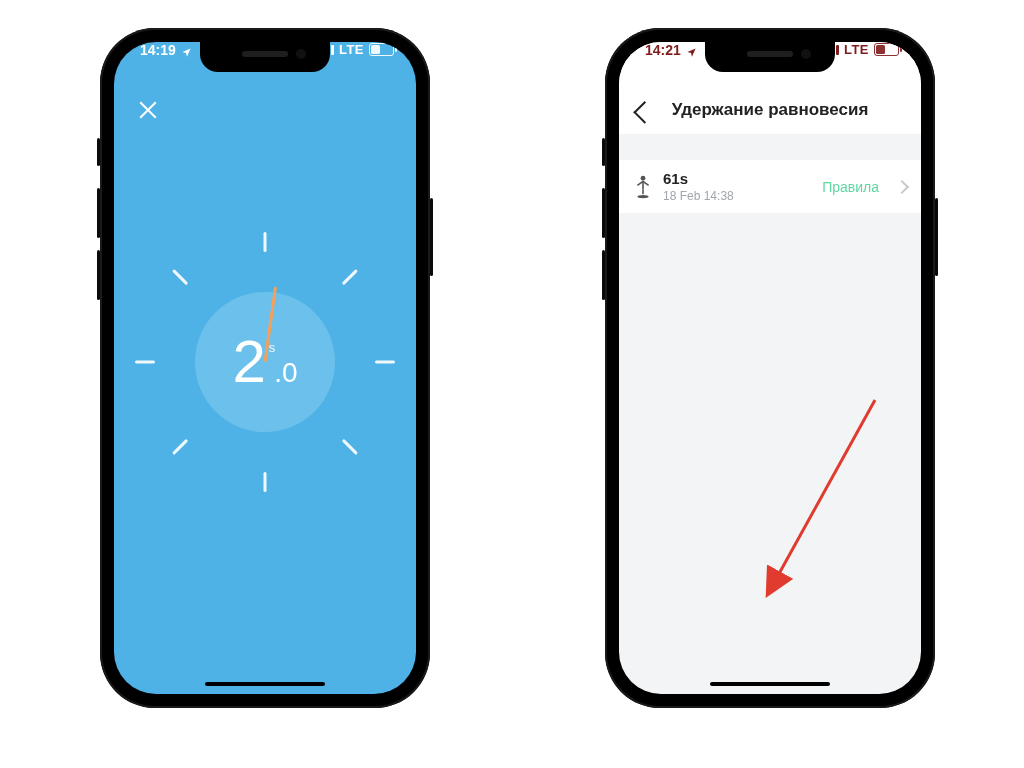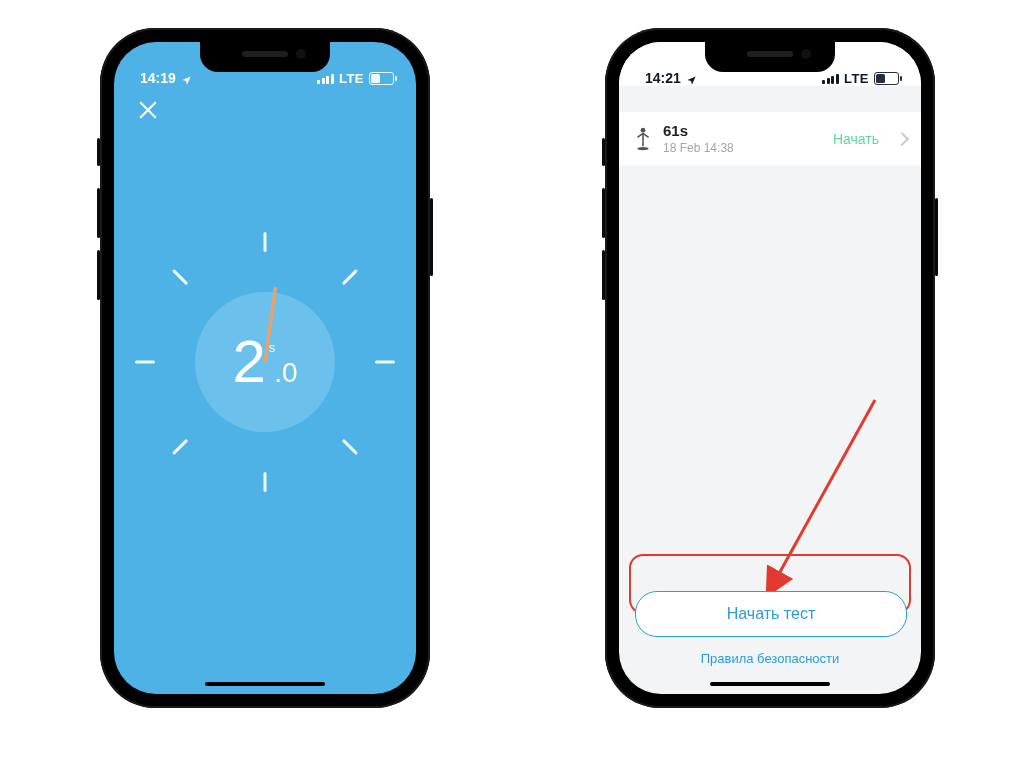--- a/index.html
+++ b/index.html
@@ -90,28 +90,28 @@
     border-radius: 3px;
     background: #000;
     z-index: 40;
   }
 
   
   .statusbar {
     height: 44px;
     position: relative;
     display: flex;
-    align-items: flex-end;
+    align-items: flex-start;
     justify-content: space-between;
     padding: 0 22px 0 26px;
     font-size: 14px;
     font-weight: 600;
   }
   .statusbar.light { color: #fff; }
-  .statusbar.dark  { color: #0f172a; }
+  .statusbar.dark  { color: #7f1d1d; }
   .statusbar .left, .statusbar .right {
     display: flex;
     align-items: center;
     gap: 5px;
   }
   .loc-arrow {
     width: 10px; height: 10px;
     display: inline-block;
   }
   .sig-bars {
@@ -411,51 +411,46 @@
               <span></span>
               <span></span>
             </span>
           <span class="lte">LTE</span>
           <span class="battery">
               <span class="fill"></span>
             </span>
         </div>
       </div>
 
+      <div class="navbar">
+        <div class="back"></div>
+        <span>Удержание равновесия</span>
+      </div>
 
       <div class="gap"></div>
 
       <div class="record">
         <span class="rec-icon">
           <svg viewBox="0 0 24 30" width="20" height="24">
             <circle cx="12" cy="4" r="3" fill="currentColor"></circle>
             <rect x="11" y="7" width="2" height="11" fill="currentColor"></rect>
             <path d="M12 8 L5 13" stroke="currentColor" stroke-width="2" fill="none"></path>
             <path d="M12 8 L19 13" stroke="currentColor" stroke-width="2" fill="none"></path>
             <path d="M12 18 L12 24" stroke="currentColor" stroke-width="2" fill="none"></path>
             <ellipse cx="12" cy="27" rx="7" ry="2" fill="currentColor"></ellipse>
           </svg>
         </span>
         <div class="rec-main">
           <div class="rec-title">61s</div>
           <div class="rec-sub">18 Feb 14:38</div>
         </div>
-        <span class="rec-status good-color">Начать</span>
+        <span class="rec-status good-color">Правила</span>
         <span class="rec-chev"></span>
       </div>
 
-      <div class="bottom-area">
-        <div class="start-highlight"></div>
-        <div class="start-btn">
-          <span>Начать тест</span>
-        </div>
-        <div class="safety-link">
-          <span>Правила безопасности</span>
-        </div>
-      </div>
 
       <div class="home-indicator"></div>
     </div>
   </div>
 
   <svg class="arrow-svg" style="left:735px; top:390px; width:160px; height:230px;">
     <defs>
       <marker id="ah" markerWidth="10" markerHeight="10" refX="7" refY="5" orient="auto">
         <path d="M0,0 L10,5 L0,10 z" fill="#e03b2e"></path>
       </marker>

